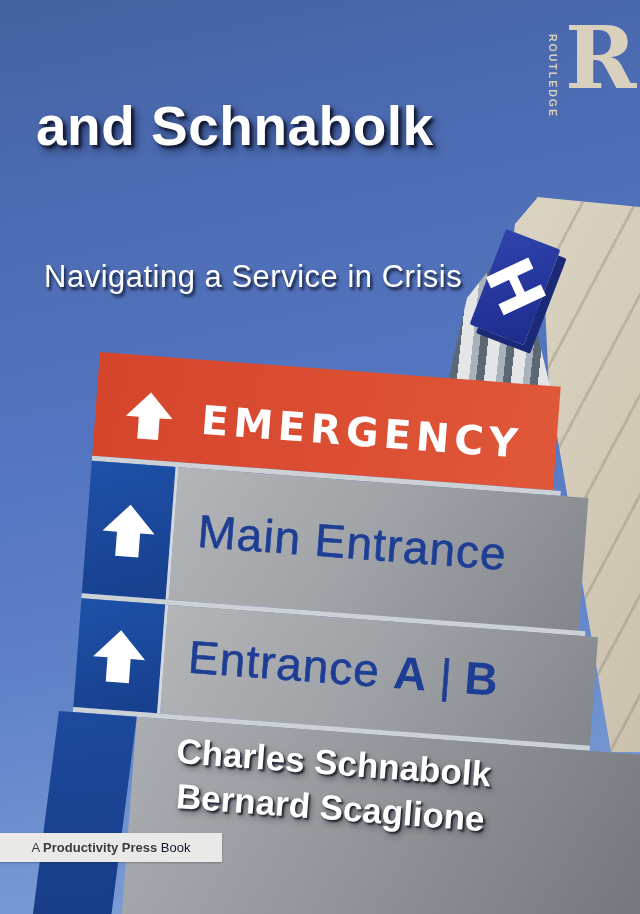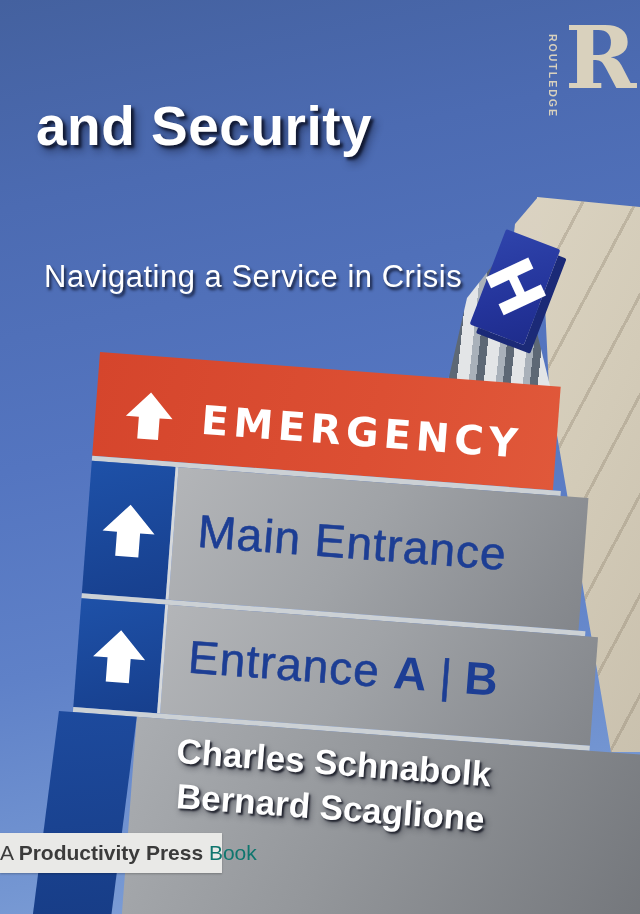--- a/index.html
+++ b/index.html
@@ -103,47 +103,47 @@
     font-size:35px;line-height:45px;
     text-shadow:2px 2px 2px rgba(18,20,32,.85),3px 4px 6px rgba(18,20,32,.4);
   }
   .pole{
     position:absolute;left:-14px;top:361px;width:78px;height:250px;
     background:linear-gradient(170deg,#1d4a9d,#163a82);
     transform:skewX(-3deg);transform-origin:top left;
   }
   
   .imprint{
-    position:absolute;left:0;top:833px;width:222px;height:40px;
-    background:#e9e9e7;color:#3b3b3b;font-size:21px;
-    display:flex;align-items:center;justify-content:space-between;white-space:pre;
+    position:absolute;left:0;top:833px;width:222px;height:29px;
+    background:#e9e9e7;color:#3b3b3b;font-size:13px;
+    display:flex;align-items:center;justify-content:center;white-space:pre;
     box-shadow:0 1px 2px rgba(0,0,0,.25);
   }
   .imprint .b{font-weight:bold;}
-  .imprint .lt{font-weight:400;color:#0f766e;}
+  .imprint .lt{font-weight:400;color:#0f172a;}
 </style>
 </head>
 <body>
 
 <div class="stage">
 
   <div class="bl b-face"></div>
   <div class="bl b-soffit"></div>
   <div class="bl b-windows"></div>
   <div class="h-sign">
     <span>H</span>
   </div>
 
   <div class="logo">
     <div class="logo-r">R</div>
     <div class="logo-word">ROUTLEDGE</div>
   </div>
 
   <div class="title">
-    <div>and Security</div>
+    <div>and Schnabolk</div>
   </div>
   <div class="subtitle">Navigating a Service in Crisis</div>
 
   <div class="sign">
 
     <div class="row-emg">
       <svg class="arrow" width="52" height="52" viewBox="0 0 60 60" style="margin-left:28px;">
         <polygon points="30,3 57,32 42,32 42,57 18,57 18,32 3,32" fill="#ffffff"></polygon>
       </svg>
       <span class="txt">EMERGENCY</span>

